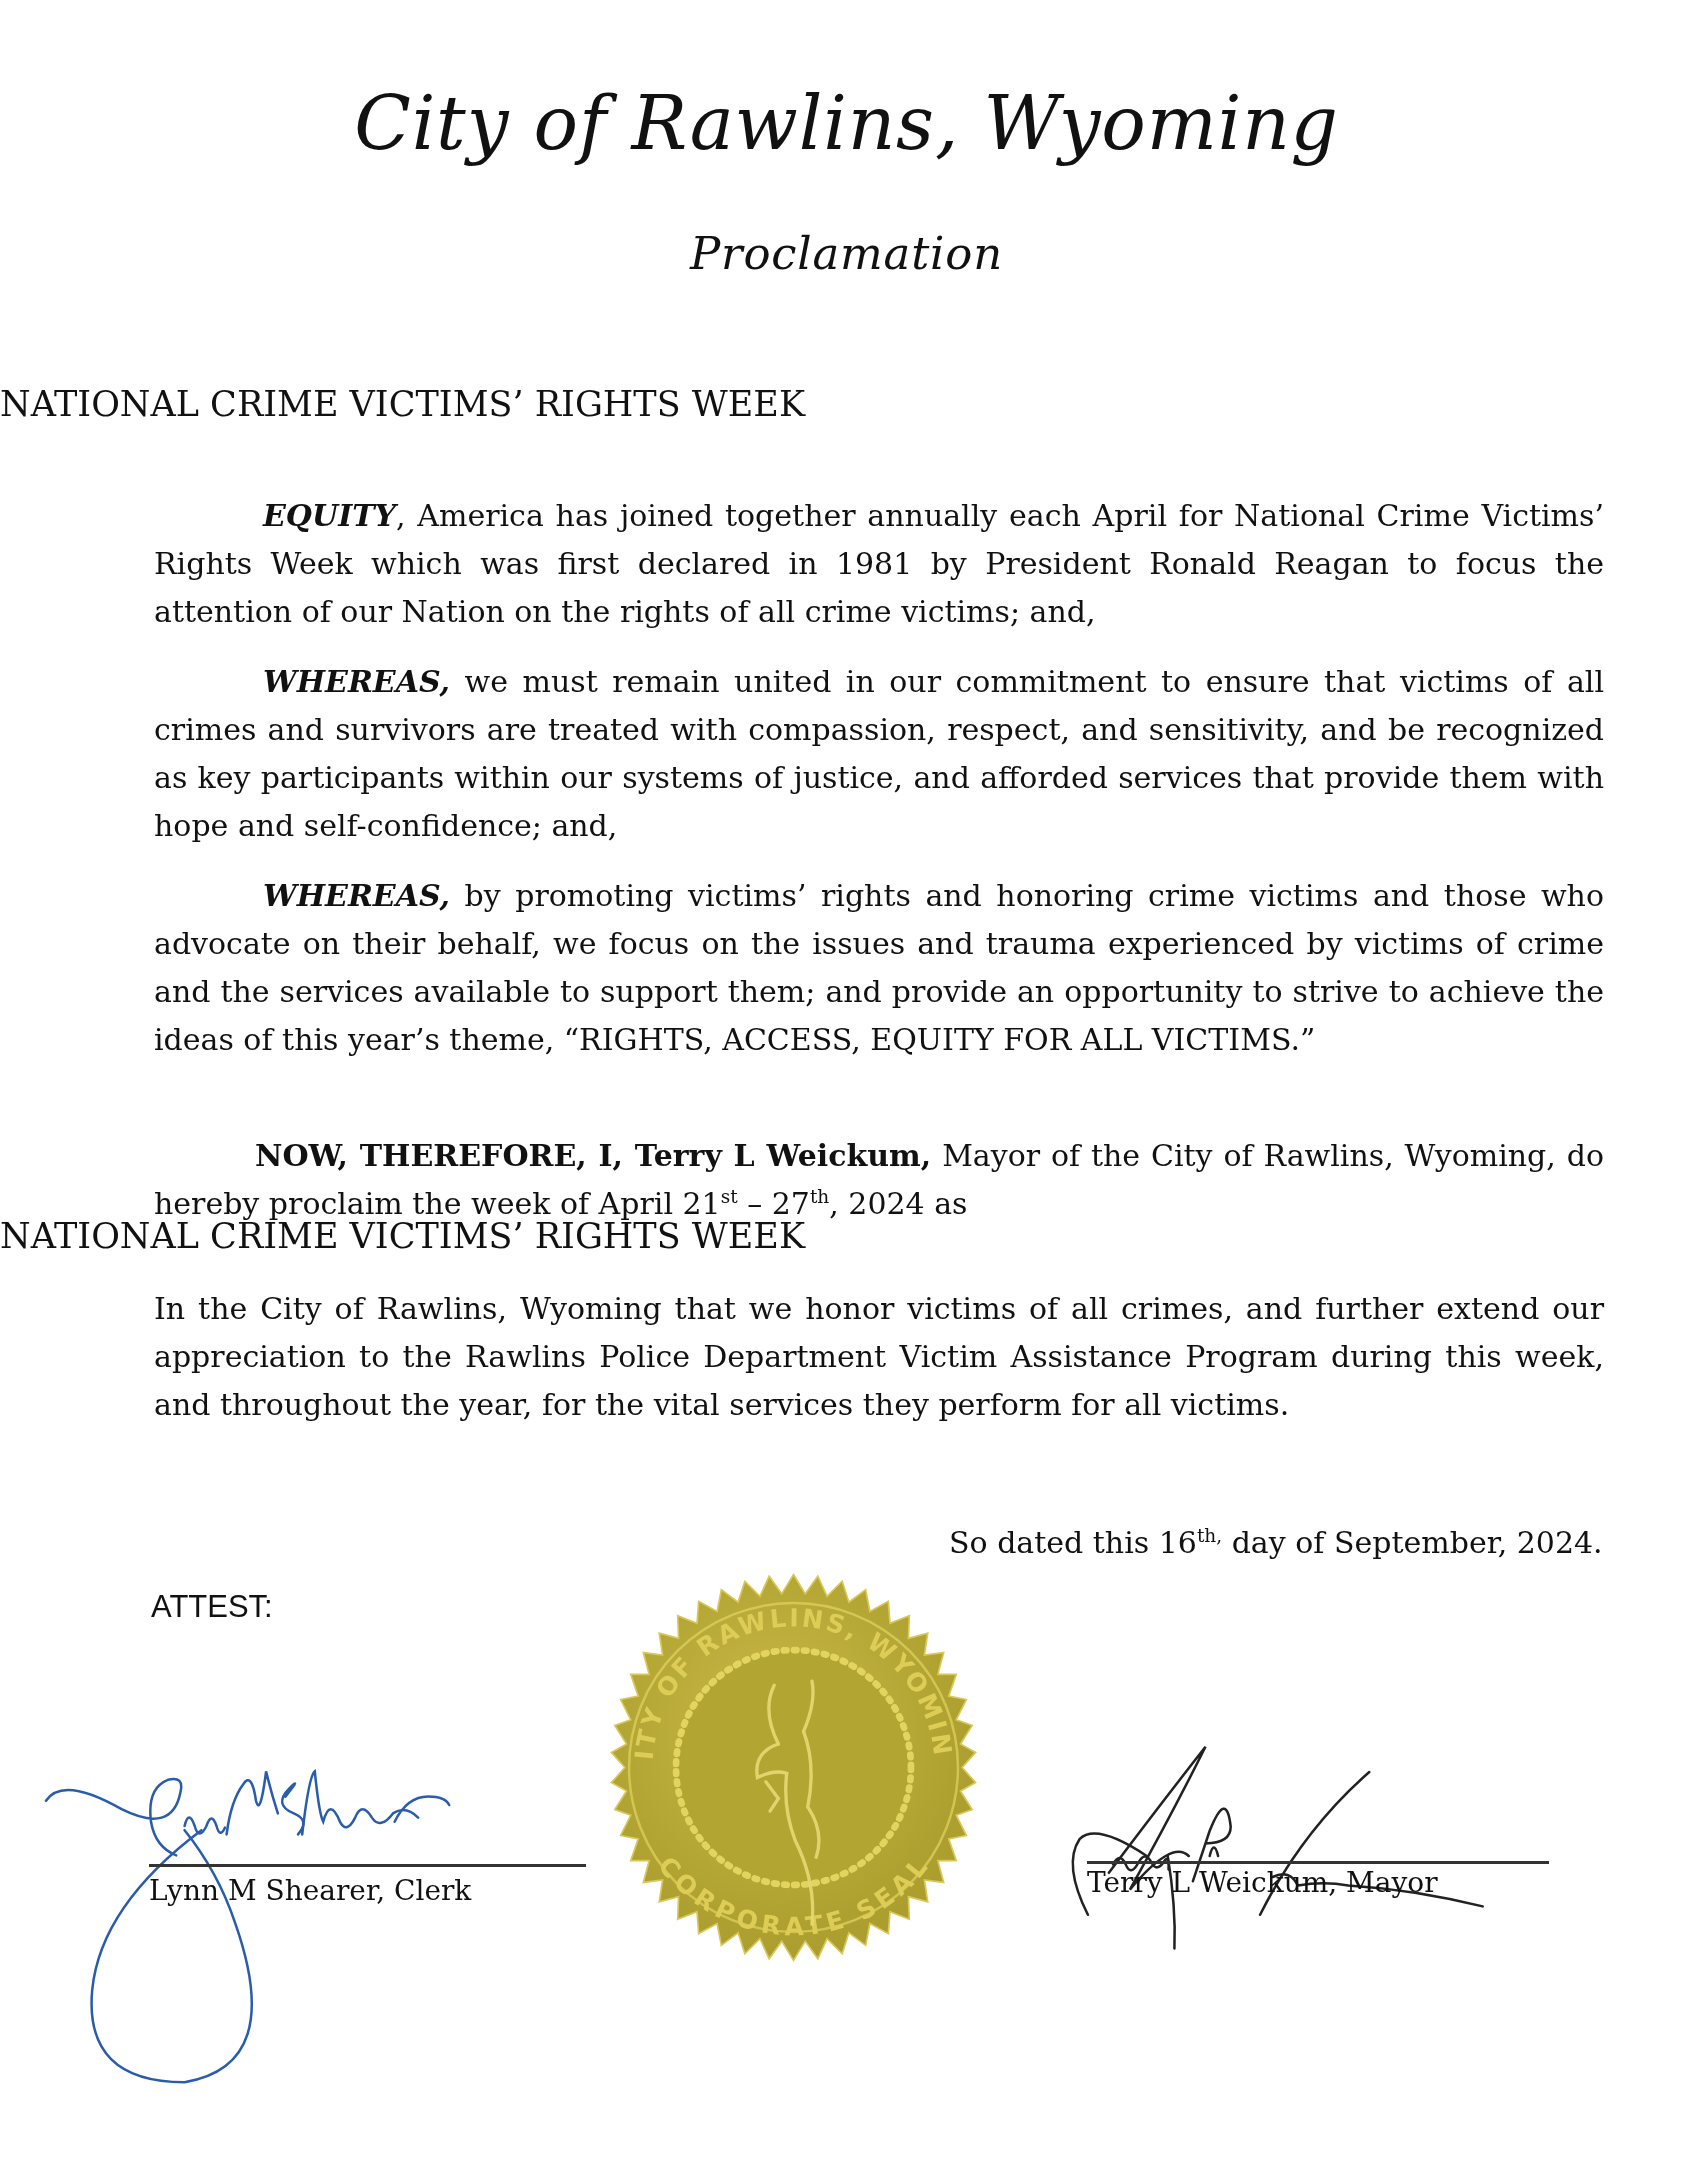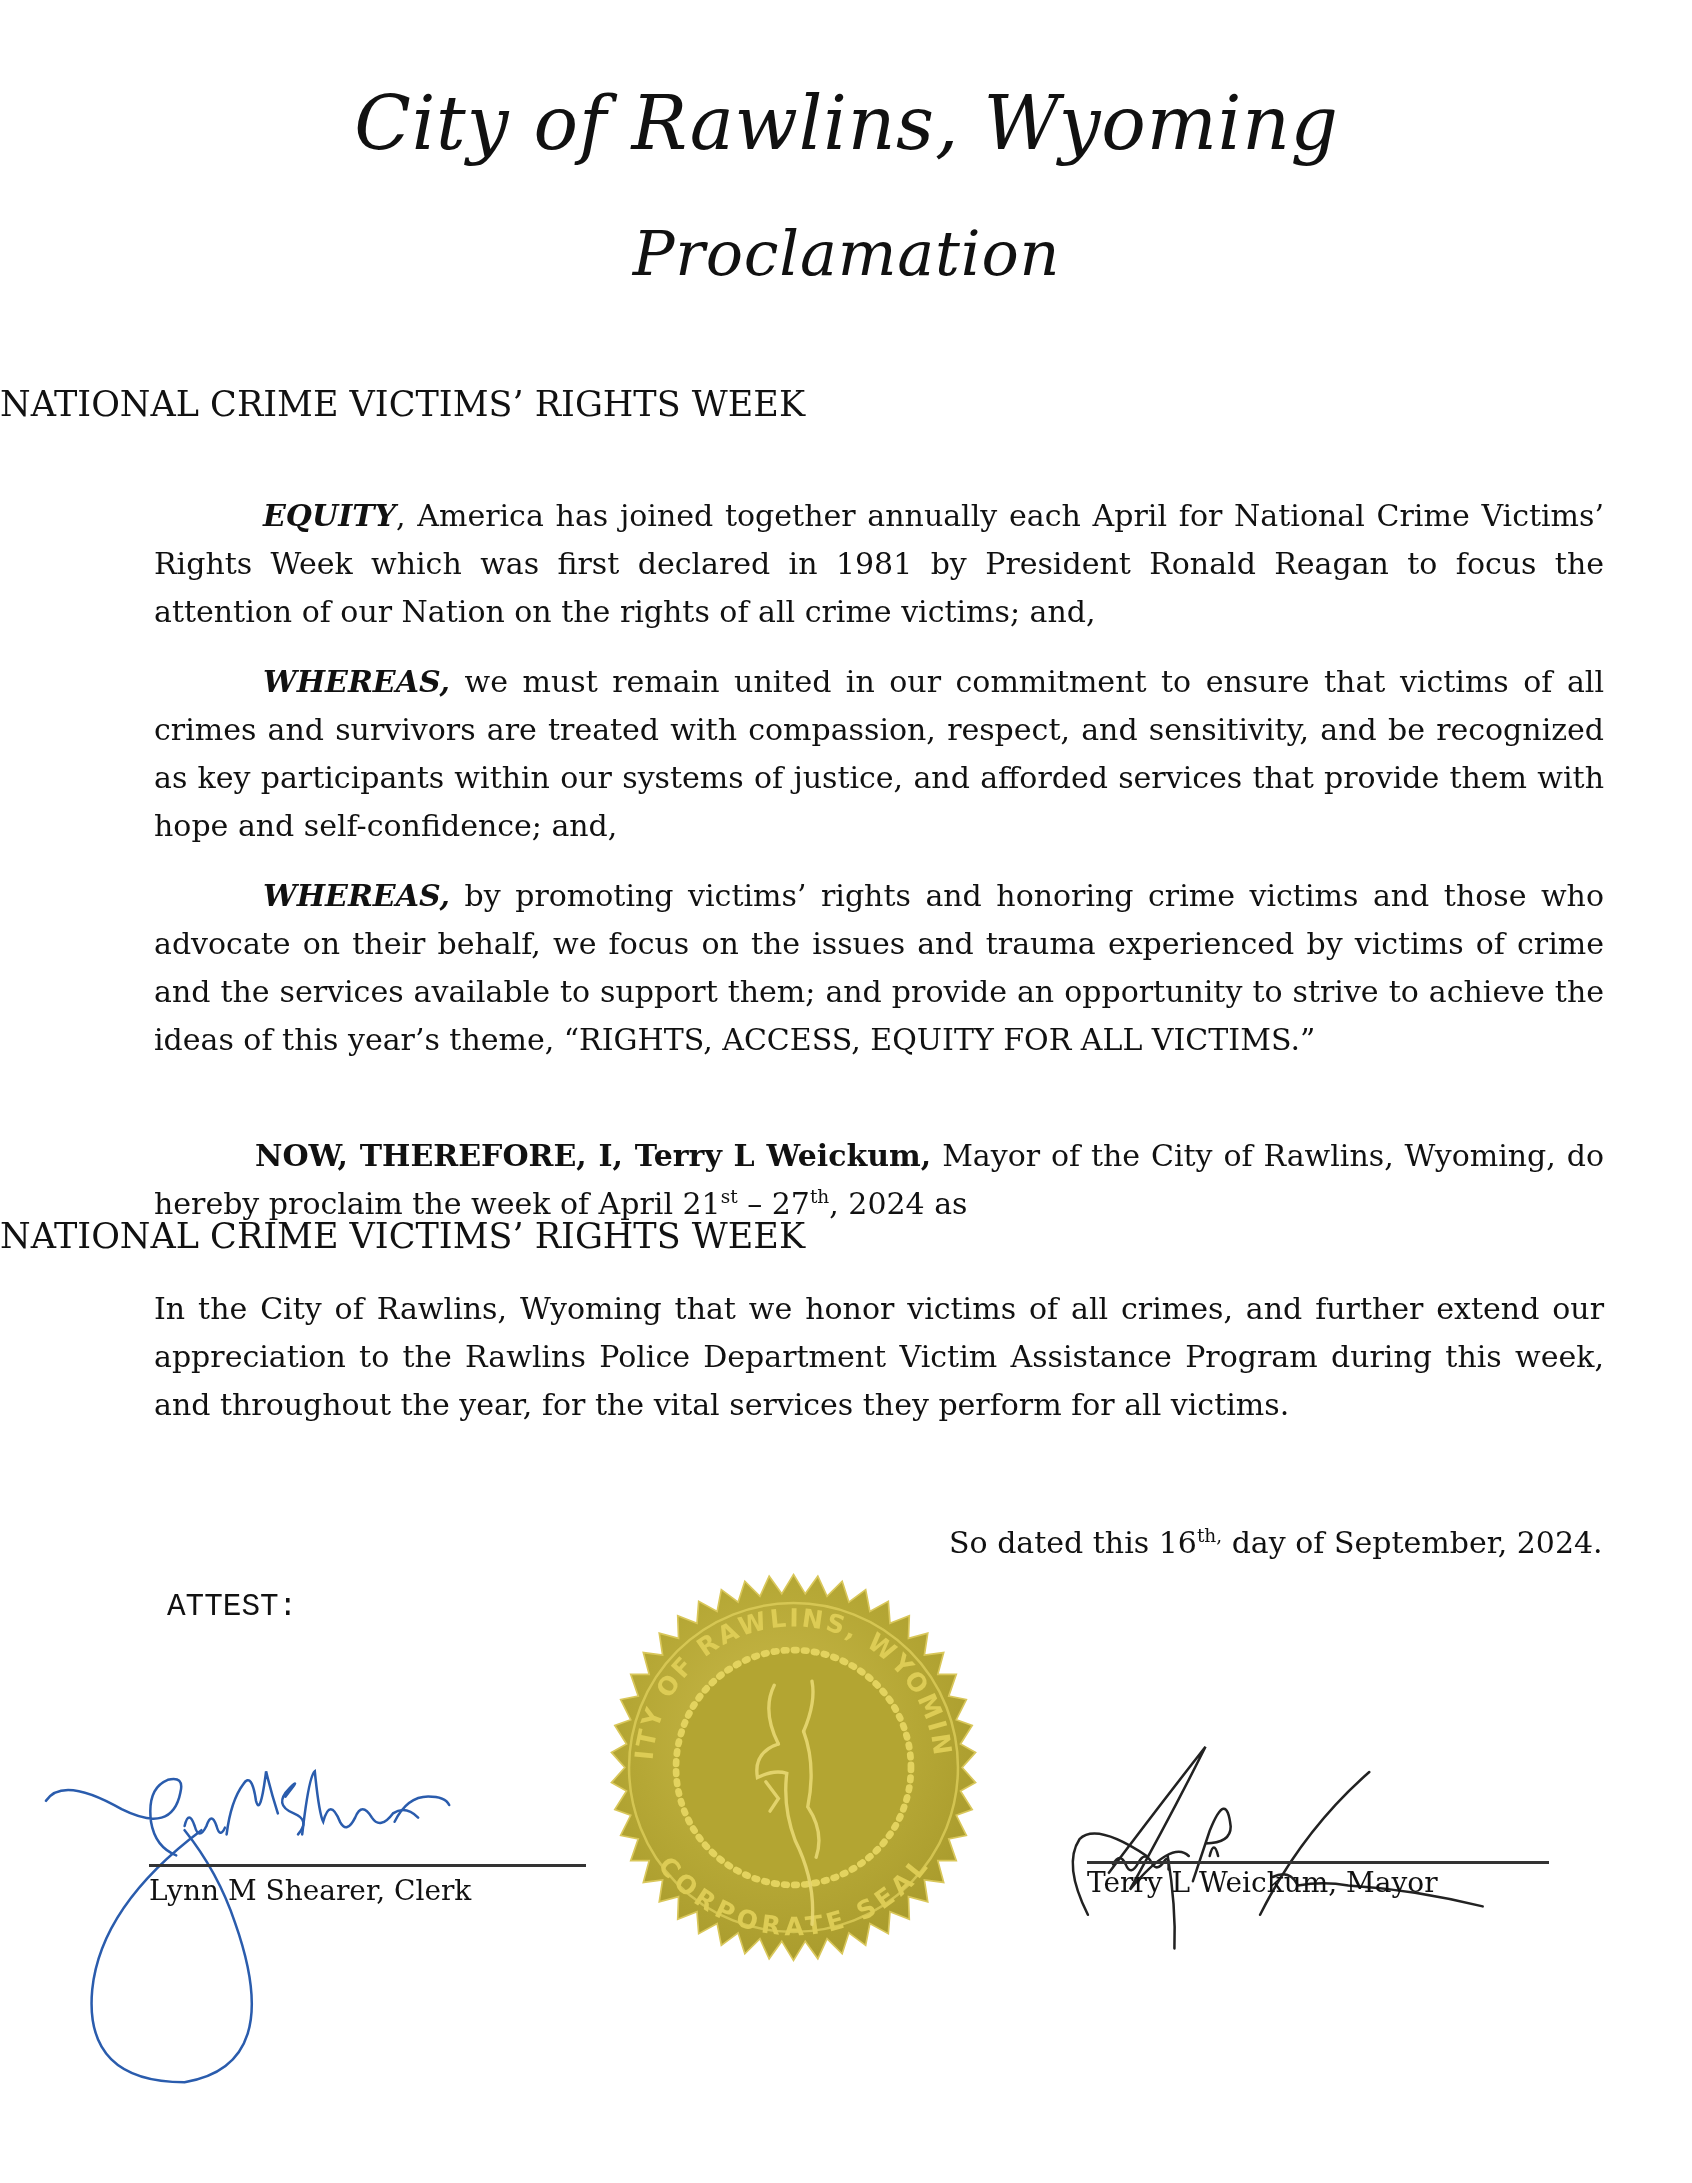--- a/index.html
+++ b/index.html
@@ -3,21 +3,21 @@
 <meta charset="utf-8">
 <style>
   html, body { margin:0; padding:0; background:#ffffff; }
   body { width:1693px; height:2183px; position:relative; overflow:hidden; color:#111; }
   .abs { position:absolute; }
   .script {
     font-family: "DejaVu Serif", serif; font-style: italic; font-weight: normal;
     white-space: nowrap; text-align:center; color:#111; letter-spacing:0.8px;
   }
   #title { left:0; width:1693px; top:77px; font-size:74px; line-height:92px; }
-  #subtitle { left:0; width:1693px; top:212px; font-size:62px; line-height:84px; }
+  #subtitle { left:0; width:1693px; top:212px; font-size:45px; line-height:84px; }
   .heading {
     font-family: "DejaVu Serif", serif; font-size:35px; letter-spacing:0px;
     left:0; width:1693px; white-space:nowrap; line-height:42px;
   }
   #heading1 { top:383px; }
   #heading2 { top:1215px; }
   .body-text {
     font-family: "DejaVu Serif", serif; font-size:30px; line-height:48px;
     left:154px; width:1450px; text-align:justify; text-align-last:left;
   }
@@ -26,21 +26,21 @@
   .lead-bold { font-weight:bold; }
   #para1 { top:492px; }
   #para2 { top:658px; }
   #para3 { top:872px; }
   #para4 { top:1132px; }
   #para4 p { text-indent:101px; }
   #para5 { top:1285px; }
   #para5 p { text-indent:0; }
   sup { font-size:18.5px; line-height:0; }
   #dated { left:949px; top:1525px; font-family:"DejaVu Serif", serif; font-size:30px; white-space:nowrap; }
-  #attest { left:151px; top:1589px; font-family:Liberation Mono, monospace; font-size:31px; white-space:nowrap;margin-left:16px; }
+  #attest { left:151px; top:1589px; font-family:Liberation Sans, sans-serif; font-size:31px; white-space:nowrap; }
   .sig-line { height:2.5px; background:#333; }
   #sig-line-left { left:149px; width:437px; top:1864px; }
   #sig-line-right { left:1087px; width:462px; top:1861px; }
   .sig-name { font-family:"DejaVu Serif", serif; font-size:28px; white-space:nowrap; }
   #clerk-name { left:149px; top:1874px; }
   #mayor-name { left:1087px; top:1866px; }
   #seal { left:598px; top:1572px; width:391px; height:391px; }
   #sig-clerk { left:25px; top:1763px; width:588px; height:336px; }
   #sig-mayor { left:1050px; top:1730px; width:521px; height:252px; }
 </style>

